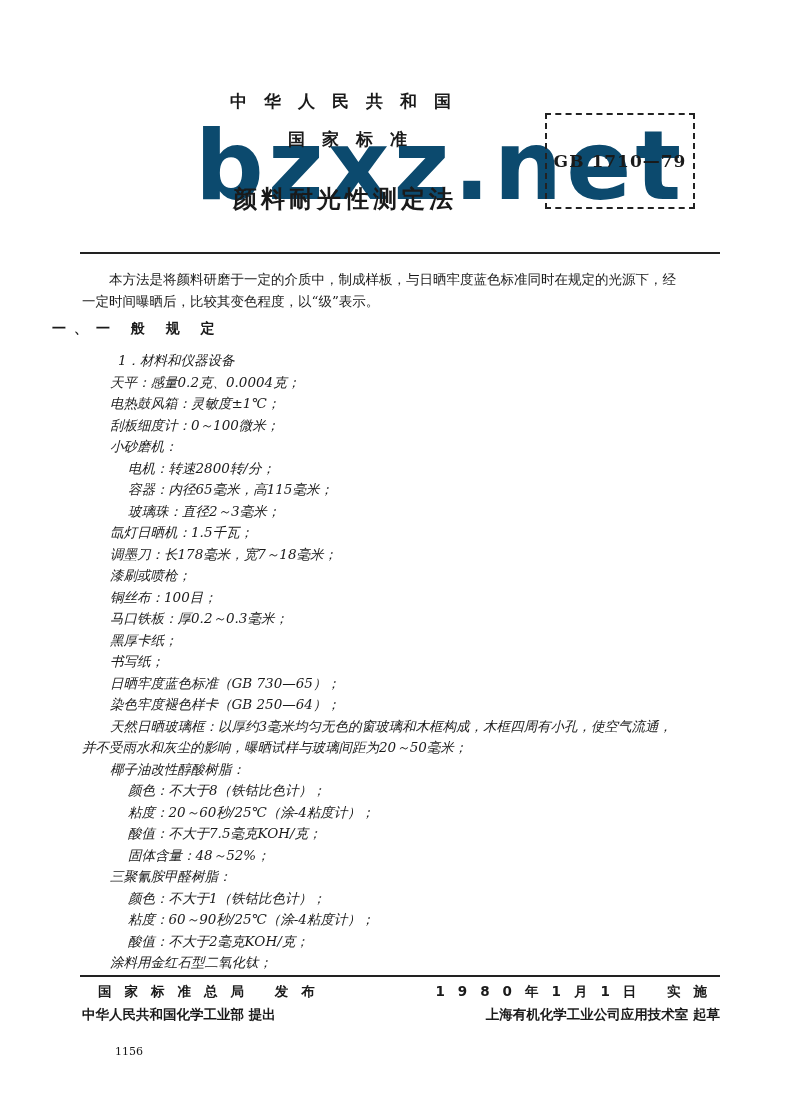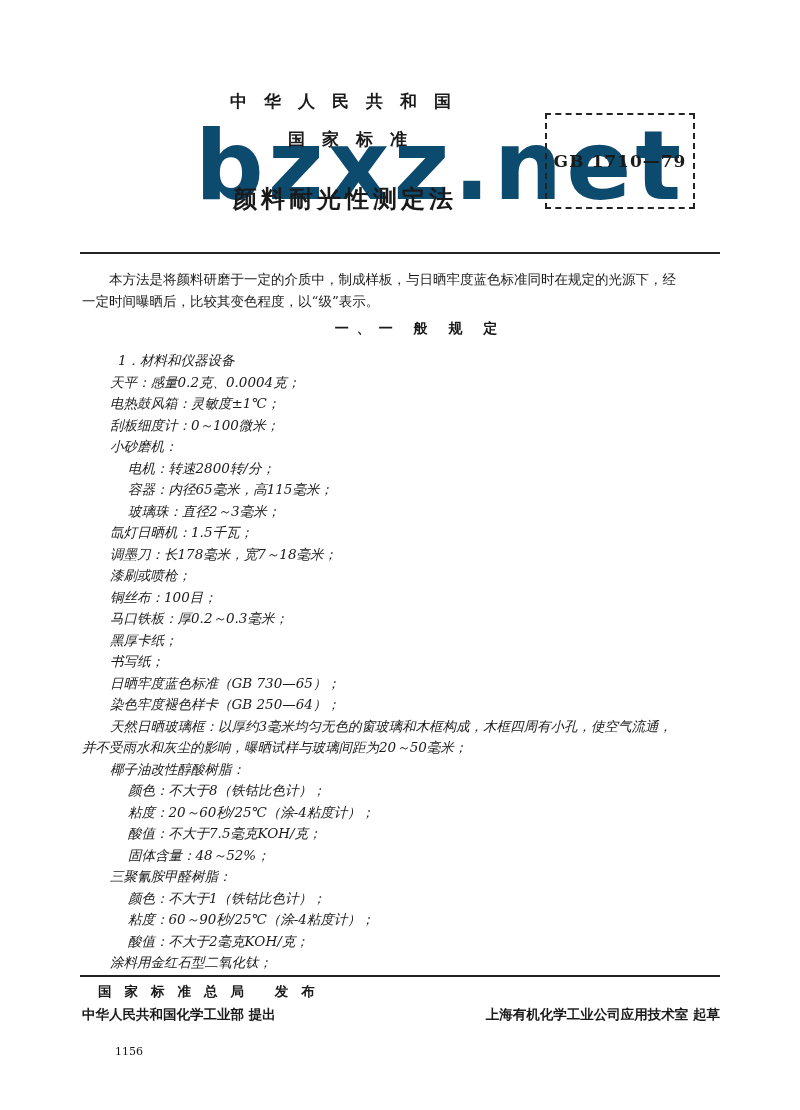--- a/index.html
+++ b/index.html
@@ -11,22 +11,22 @@
     .hdr { z-index: 1; font-family: "DejaVu Sans", "Liberation Sans", sans-serif; white-space: nowrap; }
     .country { left: 230px; top: 90px; font-size: 17px; letter-spacing: 17px; font-weight: bold; }
     .stdtype { left: 288px; top: 128px; font-size: 17px; letter-spacing: 17px; font-weight: bold; }
     .title { left: 233px; top: 183px; font-size: 24px; letter-spacing: 4px; font-weight: bold; }
     .codebox { left: 545px; top: 113px; width: 150px; height: 96px; border: 2px dashed #222;
                display: flex; align-items: center; justify-content: center; z-index: 1; box-sizing: border-box; }
     .code { font-family: "DejaVu Serif", serif; font-weight: bold; font-size: 17px; letter-spacing: 1px; }
     .rule { left: 80px; width: 640px; height: 2px; background: #222; }
     .para { left: 82px; width: 640px; font-size: 13.5px; line-height: 22px; }
     .para .indent { padding-left: 27px; }
-    .section { left: 0; width: 800px; text-align: center; top: 320px; font-family: "DejaVu Sans", sans-serif;
-               font-weight: bold; font-size: 14px; letter-spacing: 8px; padding-left: 40px; box-sizing: border-box; }
+    .section { left: 0; width: 800px; top: 320px; font-family: "DejaVu Sans", sans-serif;
+               font-weight: bold; font-size: 14px; letter-spacing: 8px; padding-left: 52px; box-sizing: border-box; }
     .list { left: 110px; top: 350px; width: 620px; font-size: 13.5px; line-height: 21.5px; }
     .list div { white-space: nowrap; font-style: italic; }
     .list .sub { padding-left: 18px; }
     .list .h { padding-left: 8px; }
     .list .wrap2 { margin-left: -28px; }
     .footer { left: 82px; width: 638px; font-family: "DejaVu Sans", sans-serif; font-weight: bold; font-size: 13.5px; }
     .frow { display: flex; justify-content: space-between; height: 23px; align-items: center; }
     .fl1 { letter-spacing: 13px; padding-left: 16px; }
     .fr1 { letter-spacing: 13px; }
     .pageno { left: 115px; top: 1045px; font-size: 11px; }
@@ -83,20 +83,21 @@
   <div class="sub">粘度：60～90秒/25℃（涂-4粘度计）；</div>
   <div class="sub">酸值：不大于2毫克KOH/克；</div>
   <div>涂料用金红石型二氧化钛；</div>
 </div>
 
 <div class="abs rule" style="top:975px;"></div>
 
 <div class="abs footer" style="top:980px;">
   <div class="frow">
     <span class="fl1">国家标准总局 发布</span>
+    <span class="fr1">1980年1月1日 实施</span>
   </div>
   <div class="frow">
     <span>中华人民共和国化学工业部 提出</span>
     <span>上海有机化学工业公司应用技术室 起草</span>
   </div>
 </div>
 
 <div class="abs pageno">1156</div>
 
 </body></html>

